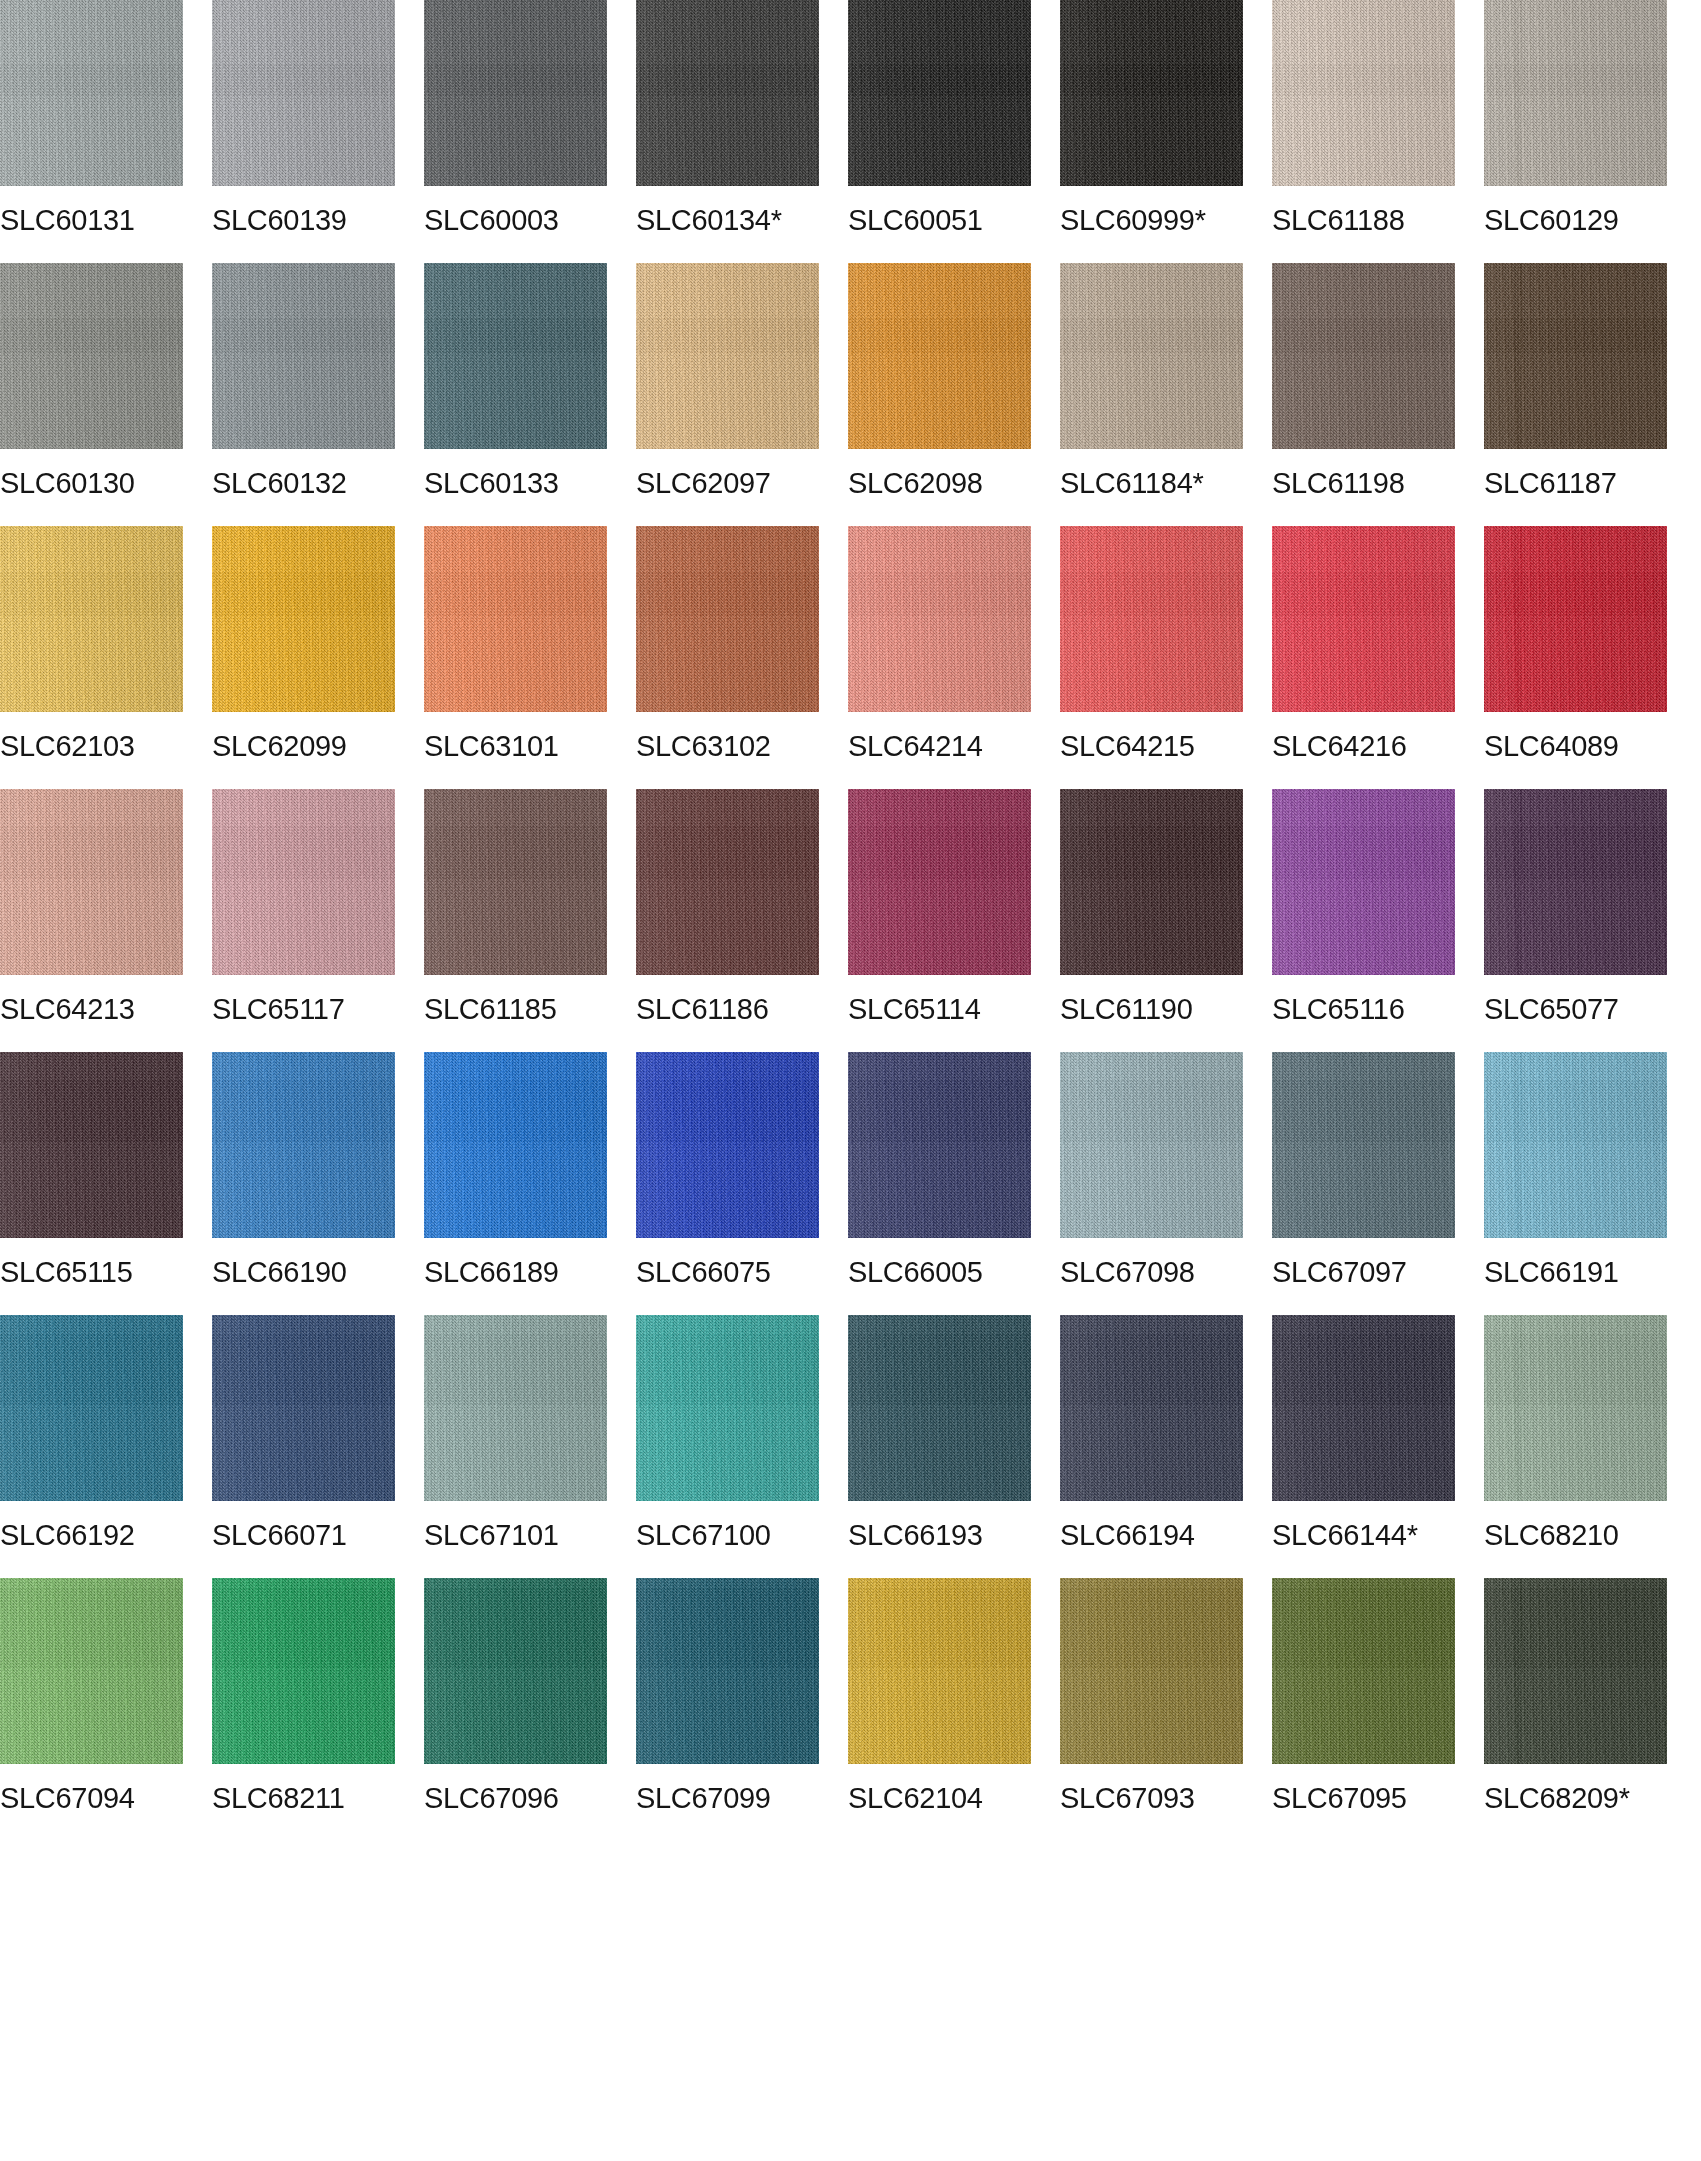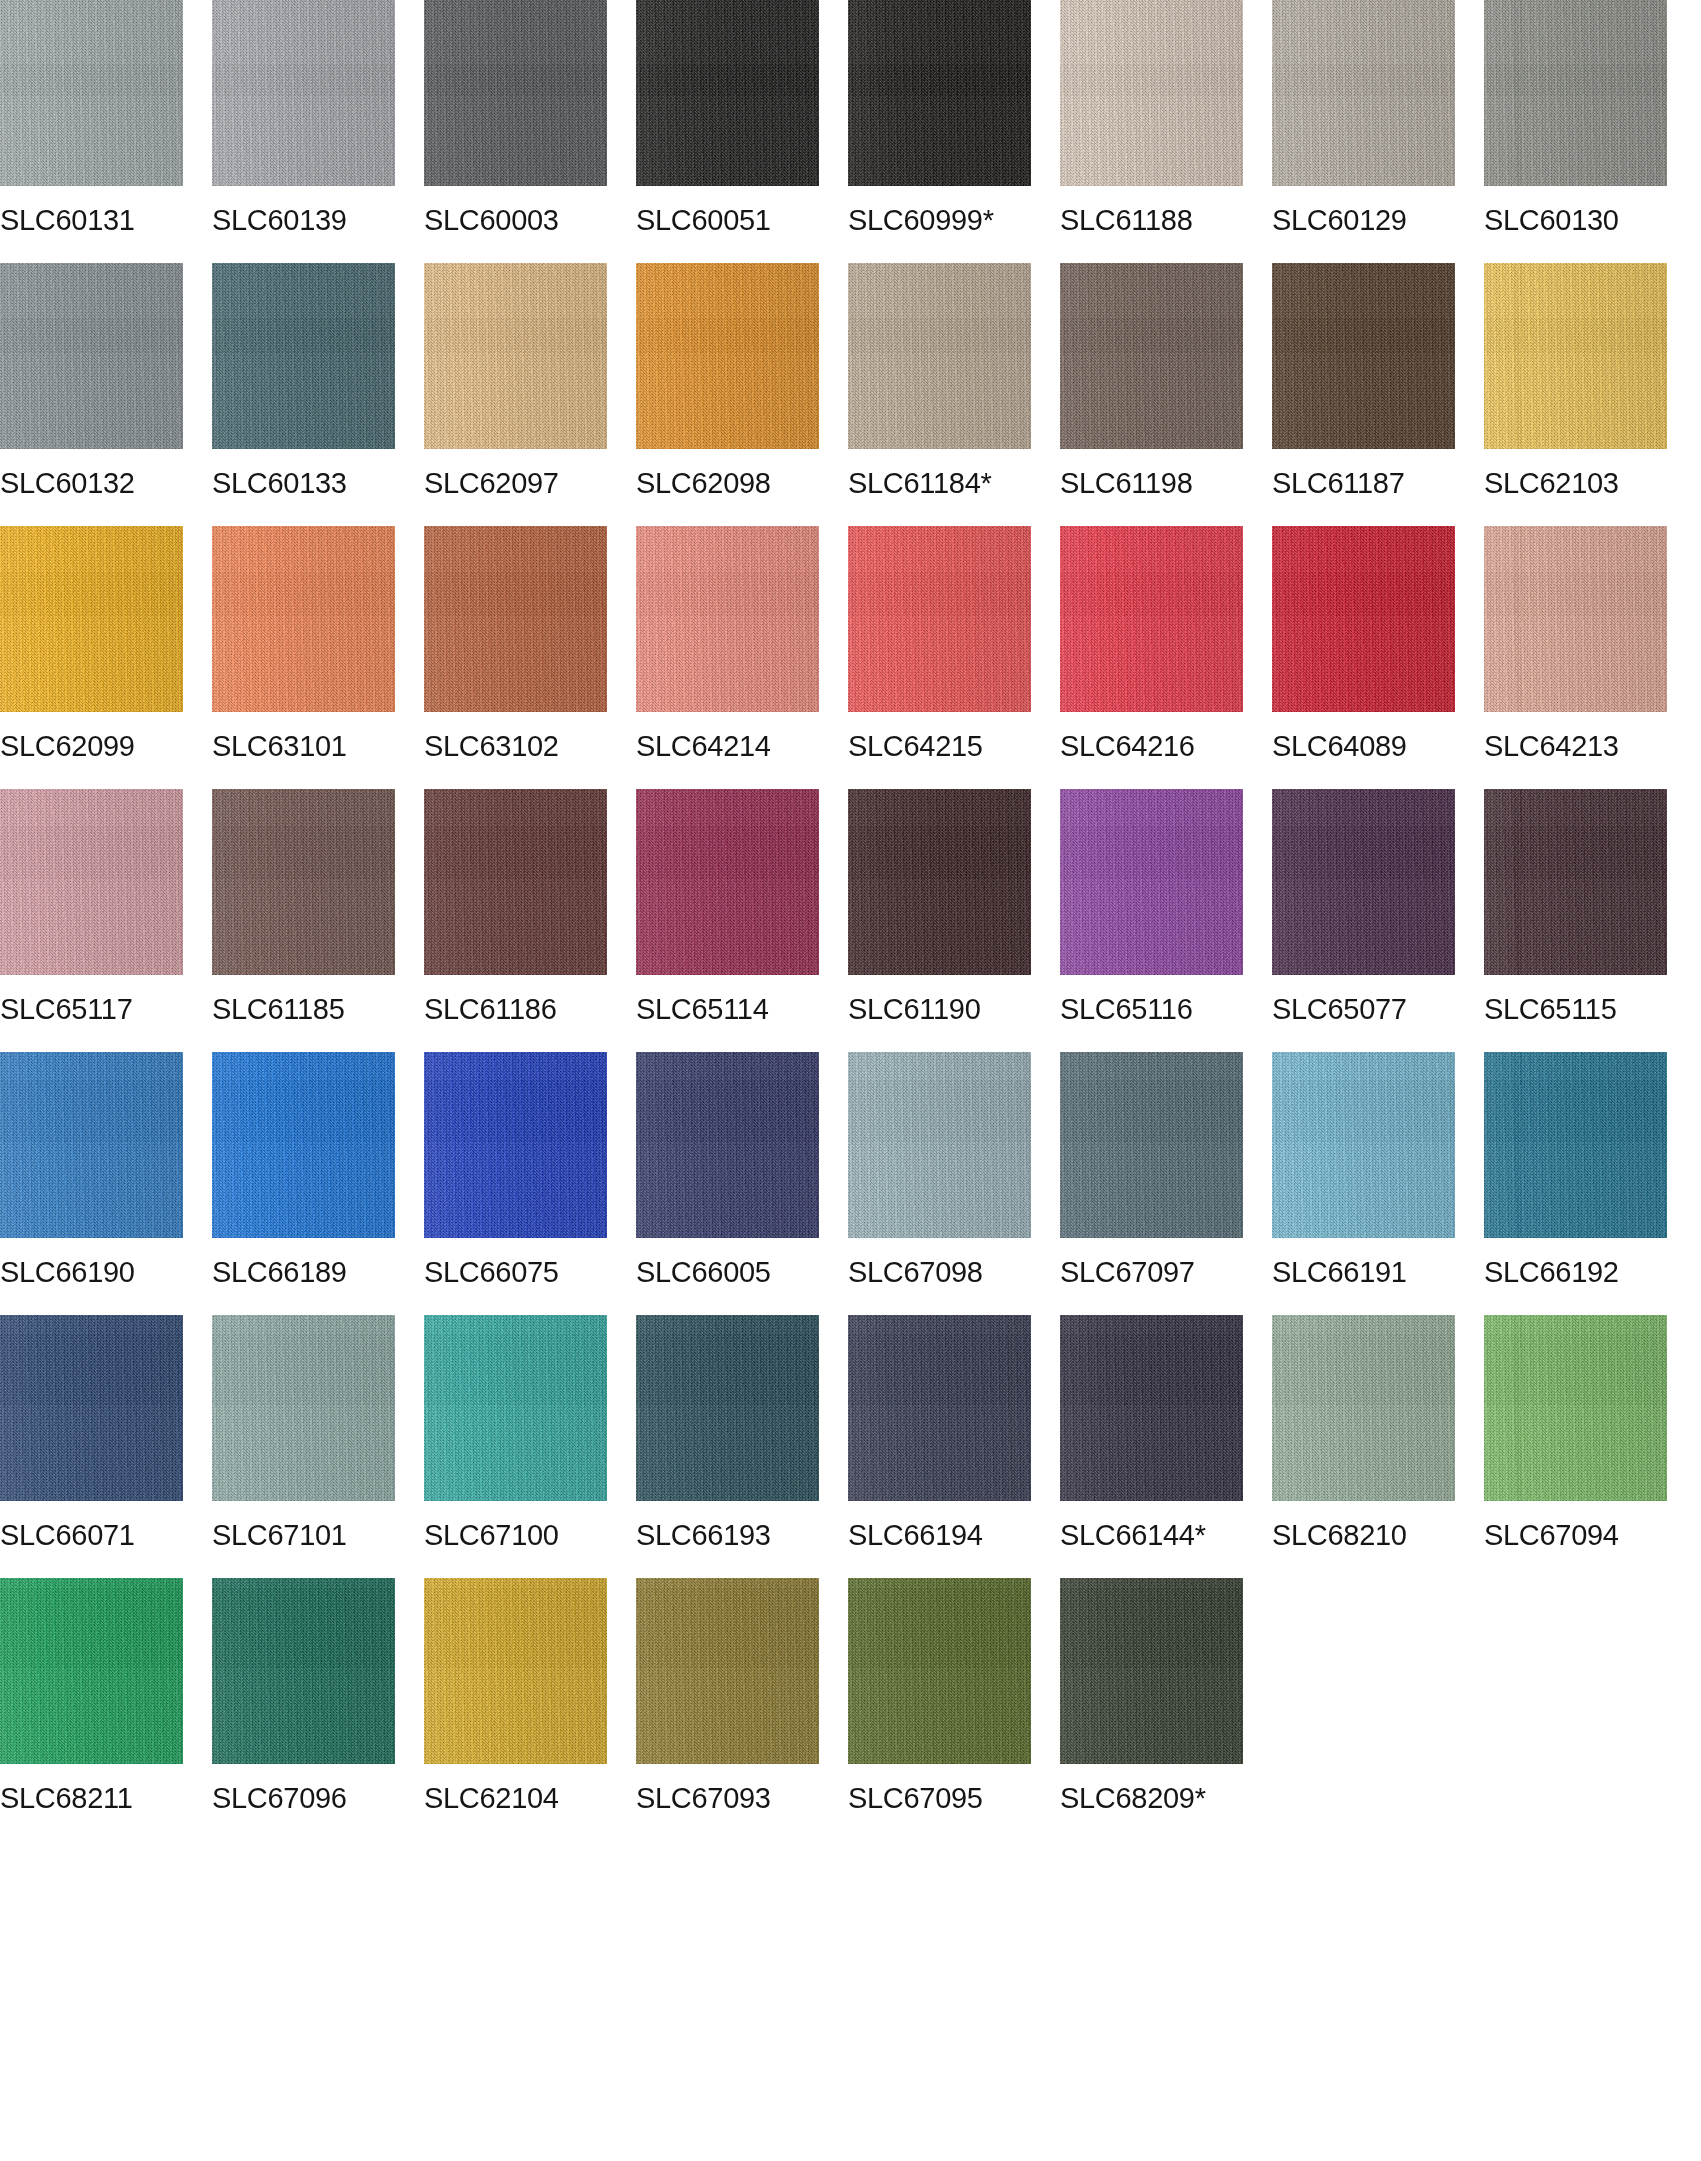--- a/index.html
+++ b/index.html
@@ -93,20 +93,24 @@
     </div>
     <div class="swatch-cell">
       <div class="swatch-chip" title="SLC60139" style="background-color: rgb(164, 166, 171);"></div>
       <span class="swatch-label">SLC60139</span>
     </div>
     <div class="swatch-cell">
       <div class="swatch-chip" title="SLC60003" style="background-color: rgb(78, 81, 84);"></div>
       <span class="swatch-label">SLC60003</span>
     </div>
     <div class="swatch-cell">
+      <div class="swatch-chip" title="SLC60134*" style="background-color: rgb(46, 46, 45);"></div>
+      <span class="swatch-label">SLC60134*</span>
+    </div>
+    <div class="swatch-cell">
       <div class="swatch-chip" title="SLC60051" style="background-color: rgb(19, 19, 18);"></div>
       <span class="swatch-label">SLC60051</span>
     </div>
     <div class="swatch-cell">
       <div class="swatch-chip" title="SLC60999*" style="background-color: rgb(16, 14, 11);"></div>
       <span class="swatch-label">SLC60999*</span>
     </div>
     <div class="swatch-cell">
       <div class="swatch-chip" title="SLC61188" style="background-color: rgb(214, 197, 182);"></div>
       <span class="swatch-label">SLC61188</span>
@@ -281,20 +285,24 @@
     </div>
     <div class="swatch-cell">
       <div class="swatch-chip" title="SLC68211" style="background-color: rgb(15, 158, 84);"></div>
       <span class="swatch-label">SLC68211</span>
     </div>
     <div class="swatch-cell">
       <div class="swatch-chip" title="SLC67096" style="background-color: rgb(14, 103, 82);"></div>
       <span class="swatch-label">SLC67096</span>
     </div>
     <div class="swatch-cell">
+      <div class="swatch-chip" title="SLC67099" style="background-color: rgb(13, 84, 105);"></div>
+      <span class="swatch-label">SLC67099</span>
+    </div>
+    <div class="swatch-cell">
       <div class="swatch-chip" title="SLC62104" style="background-color: rgb(216, 170, 30);"></div>
       <span class="swatch-label">SLC62104</span>
     </div>
     <div class="swatch-cell">
       <div class="swatch-chip" title="SLC67093" style="background-color: rgb(138, 119, 40);"></div>
       <span class="swatch-label">SLC67093</span>
     </div>
     <div class="swatch-cell">
       <div class="swatch-chip" title="SLC67095" style="background-color: rgb(81, 101, 30);"></div>
       <span class="swatch-label">SLC67095</span>

